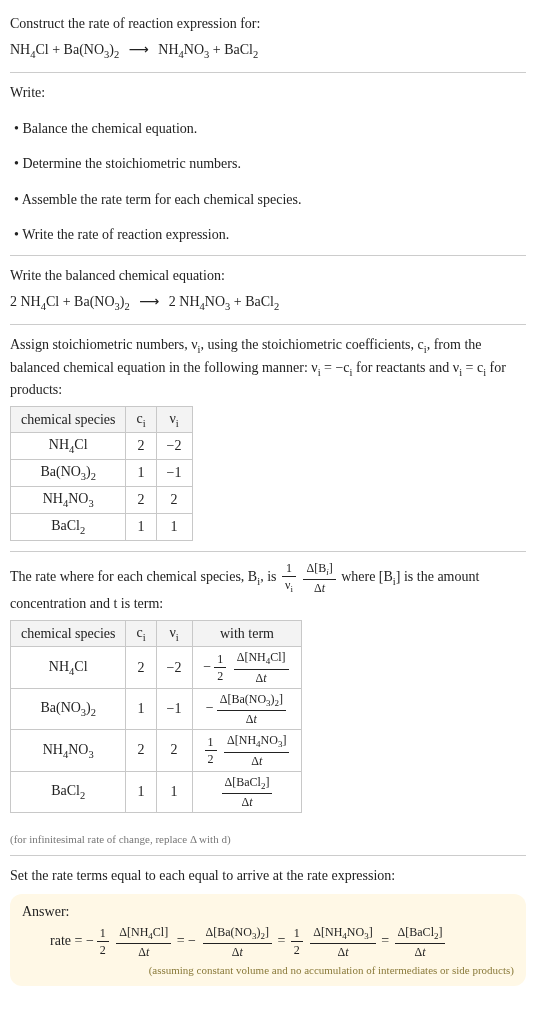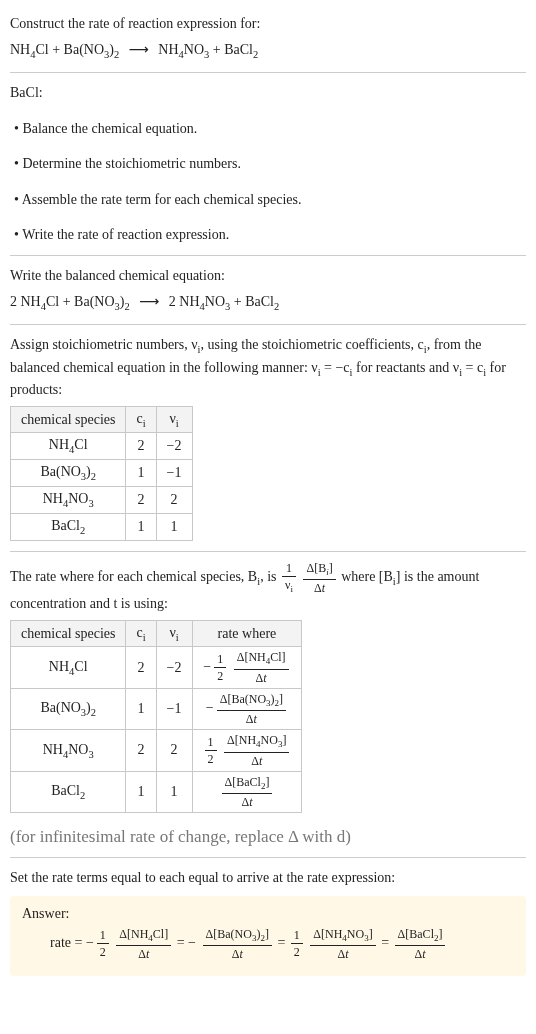--- a/index.html
+++ b/index.html
@@ -26,27 +26,27 @@
   }
   table.data td, table.data th {
     border: 1px solid #c8c8c8;
     padding: 4px 10px;
     text-align: center;
     font-weight: normal;
     background: #fff;
   }
   table.data th { background: #f3f3f3; }
   .footnote {
-    font-size: 17px;
+    font-size: 11px;
     color: #777;
-    margin-top: 14px;
+    margin-top: 20px;
   }
   .answerbox {
     background: #fff8e6;
-    border-radius: 4px;
+    border-radius: 12px;
     padding: 10px 12px;
     margin-top: 8px;
   }
   .answerbox .ans-label { margin-bottom: 6px; }
   .answerbox .subnote {
     font-size: 11px;
     color: #8a7a3a;
     text-align: right;
     margin-top: 6px;
   }
@@ -77,21 +77,21 @@
 
 <div class="para">Construct the rate of reaction expression for:</div>
 <div class="para">
   <span>NH<sub>4</sub>Cl + Ba(NO<sub>3</sub>)<sub>2</sub></span>
   <span class="arrow">⟶</span>
   <span>NH<sub>4</sub>NO<sub>3</sub> + BaCl<sub>2</sub></span>
 </div>
 
 <hr>
 
-<div class="para">BaCl:</div>
+<div class="para">Write:</div>
 <div class="para bullet">• Balance the chemical equation.</div>
 <div class="para bullet">• Determine the stoichiometric numbers.</div>
 <div class="para bullet">• Assemble the rate term for each chemical species.</div>
 <div class="para bullet">• Write the rate of reaction expression.</div>
 
 <hr>
 
 <div class="para">Write the balanced chemical equation:</div>
 <div class="para">
   <span>2 NH<sub>4</sub>Cl + Ba(NO<sub>3</sub>)<sub>2</sub></span>
@@ -140,30 +140,30 @@
 <div class="para">
   <span>The rate where for each chemical species, B</span><sub class="ital">i</sub><span>, is </span>
   <span class="frac">
     <span class="num">1</span>
     <span class="den ital">ν<sub>i</sub></span>
   </span>
   <span class="frac">
     <span class="num">Δ[B<sub><i>i</i></sub>]</span>
     <span class="den">Δ<i>t</i></span>
   </span>
-  <span> where [B</span><sub class="ital">i</sub><span>] is the amount concentration and </span><span class="ital">t</span><span> is using:</span>
+  <span> where [B</span><sub class="ital">i</sub><span>] is the amount concentration and </span><span class="ital">t</span><span> is term:</span>
 </div>
 
 <table class="data">
   <tbody>
       <tr>
     <th>chemical species</th>
     <th><span class="ital">c<sub>i</sub></span></th>
     <th><span class="ital">ν<sub>i</sub></span></th>
-    <th>rate where</th>
+    <th>with term</th>
   </tr>
   <tr>
     <td>NH<sub>4</sub>Cl</td>
     <td>2</td>
     <td>−2</td>
     <td>
       <span class="neg">−</span><span class="frac"><span class="num">1</span><span class="den">2</span></span>
       <span class="frac"><span class="num">Δ[NH<sub>4</sub>Cl]</span><span class="den">Δ<i>t</i></span></span>
     </td>
   </tr>
@@ -209,13 +209,14 @@
     <span class="frac"><span class="num">Δ[NH<sub>4</sub>Cl]</span><span class="den">Δ<i>t</i></span></span>
     <span>=</span>
     <span class="neg">−</span>
     <span class="frac"><span class="num">Δ[Ba(NO<sub>3</sub>)<sub>2</sub>]</span><span class="den">Δ<i>t</i></span></span>
     <span>=</span>
     <span class="frac"><span class="num">1</span><span class="den">2</span></span>
     <span class="frac"><span class="num">Δ[NH<sub>4</sub>NO<sub>3</sub>]</span><span class="den">Δ<i>t</i></span></span>
     <span>=</span>
     <span class="frac"><span class="num">Δ[BaCl<sub>2</sub>]</span><span class="den">Δ<i>t</i></span></span>
   </div>
+  <div class="subnote">(assuming constant volume and no accumulation of intermediates or side products)</div>
 </div>
 
 </body></html>

